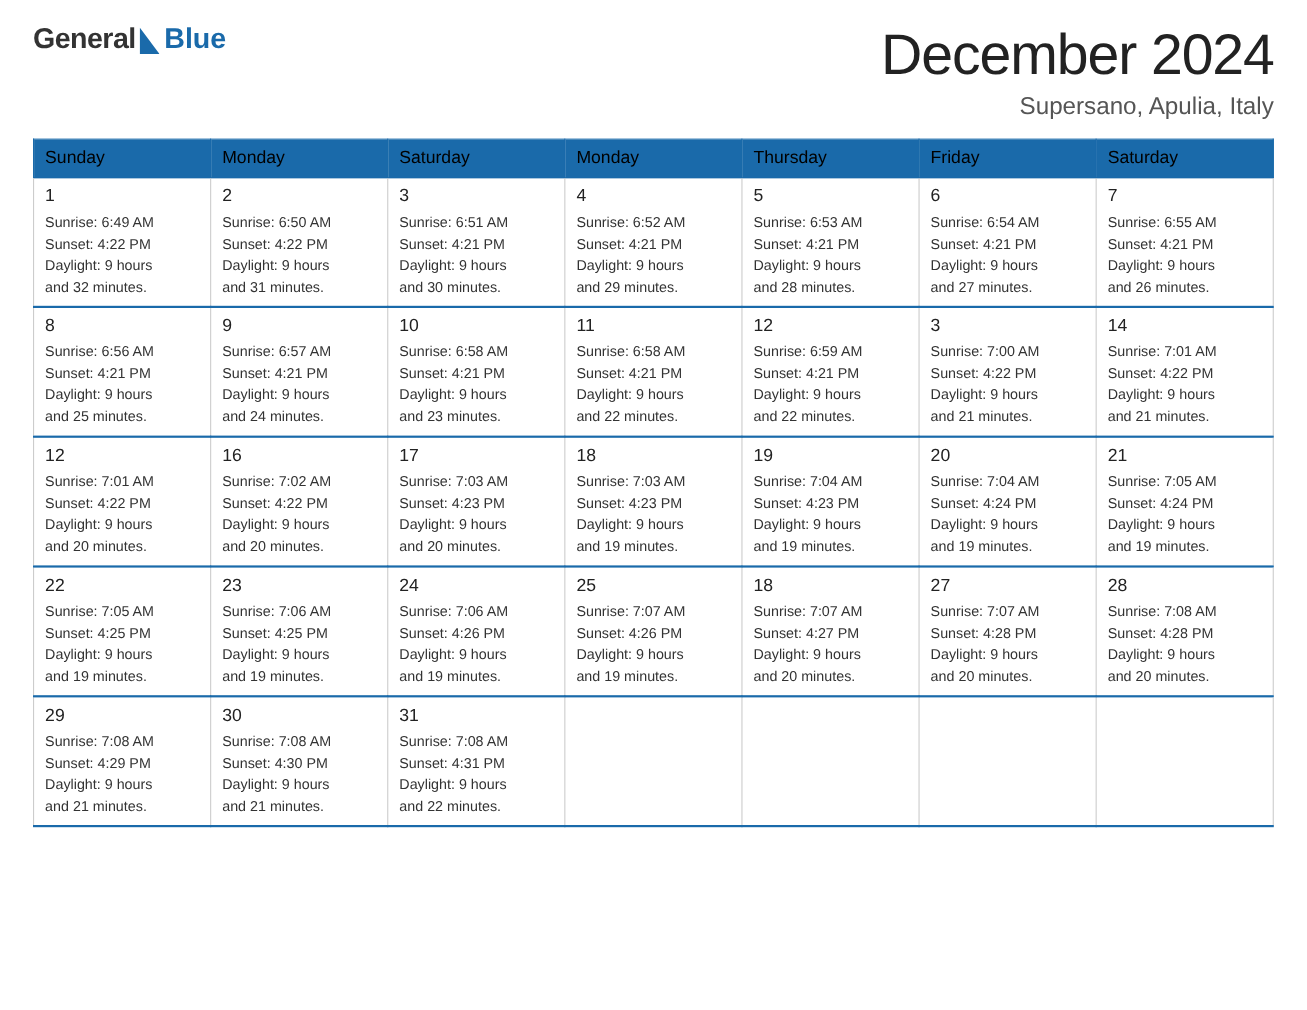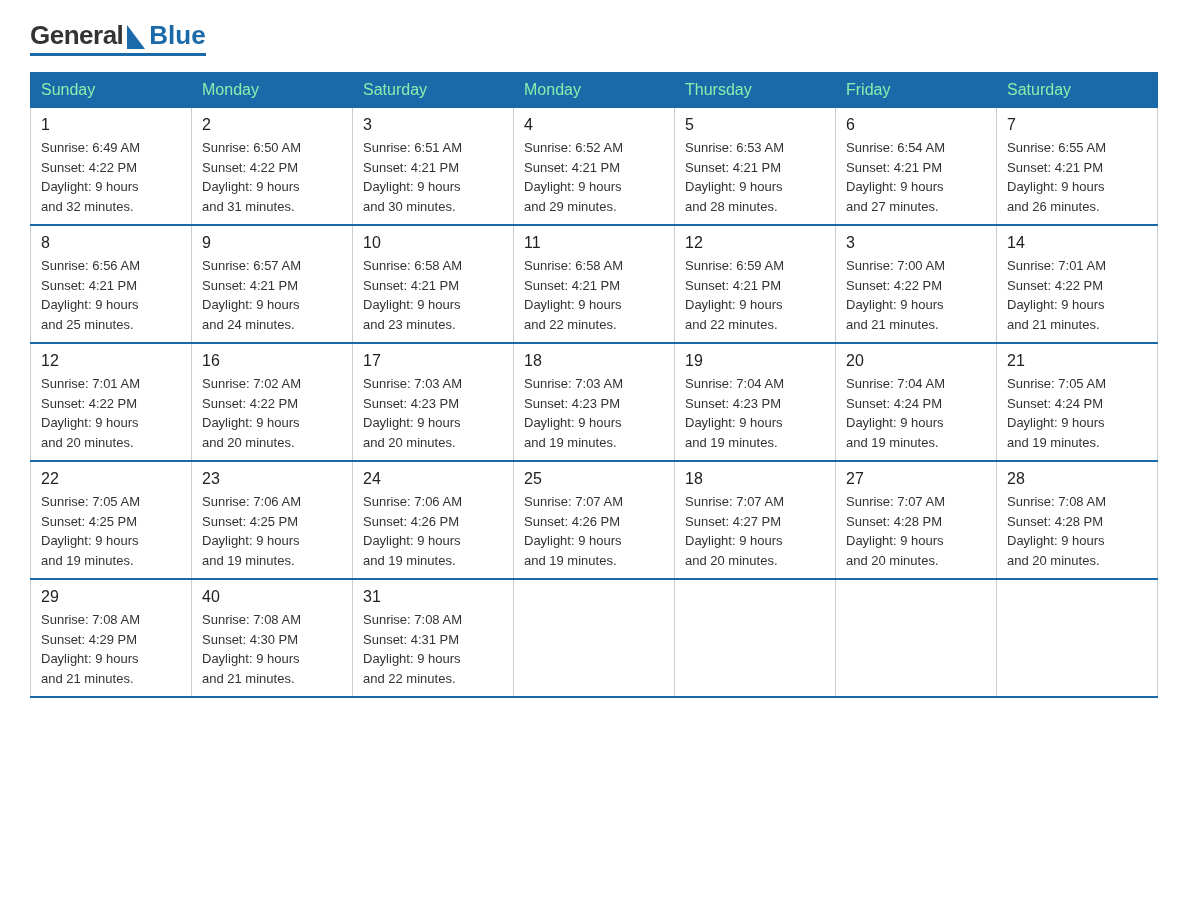--- a/index.html
+++ b/index.html
@@ -13,21 +13,20 @@
 
     .header-area {
       display: flex;
       justify-content: space-between;
       align-items: flex-start;
       margin-bottom: 16px;
     }
 
     .logo {
       display: flex;
-      flex-direction: column;
       align-items: flex-start;
     }
 
     .logo-text {
       display: flex;
       align-items: center;
       gap: 2px;
     }
 
     .logo-general {
@@ -69,21 +68,21 @@
     }
 
     table {
       width: 100%;
       border-collapse: collapse;
       table-layout: fixed;
     }
 
     thead tr th {
       background-color: #1a6aaa;
-      color: #86efac;
+      color: #000000;
       font-size: 16px;
       font-weight: normal;
       padding: 8px 10px;
       text-align: left;
       border: 1px solid #1a6aaa;
     }
 
     tbody tr td {
       vertical-align: top;
       padding: 8px 10px;
@@ -124,20 +123,22 @@
       <span class="logo-general">General</span>
       <svg width="18" height="24" viewBox="0 0 18 24" style="margin-left:2px;margin-top:3px;">
         <polygon points="0,0 18,24 0,24" fill="#1a6aaa"></polygon>
       </svg>
       <span class="logo-blue">Blue</span>
     </div>
     <div class="logo-underline"></div>
   </div>
 
   <div class="title-area">
+    <div class="month-title">December 2024</div>
+    <div class="location-title">Supersano, Apulia, Italy</div>
   </div>
 </div>
 
 <table>
   <thead>
     <tr>
       <th>Sunday</th>
       <th>Monday</th>
       <th>Saturday</th>
       <th>Monday</th>
@@ -411,21 +412,21 @@
         <td>
           <span class="day-num">29</span>
         <div class="day-info">
           Sunrise: 7:08 AM<br>
           Sunset: 4:29 PM<br>
           Daylight: 9 hours<br>
           and 21 minutes.
         </div>
         </td>
         <td>
-          <span class="day-num">40</span>
+          <span class="day-num">30</span>
         <div class="day-info">
           Sunrise: 7:08 AM<br>
           Sunset: 4:30 PM<br>
           Daylight: 9 hours<br>
           and 21 minutes.
         </div>
         </td>
         <td>
           <span class="day-num">31</span>
         <div class="day-info">

